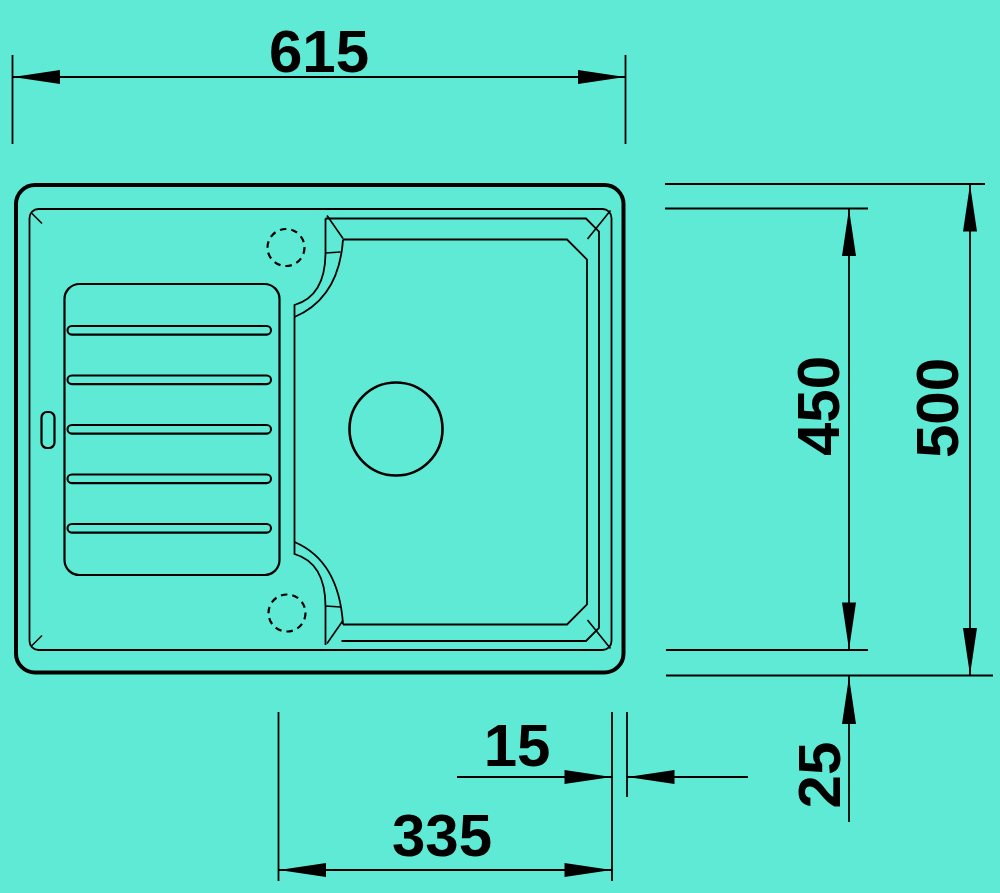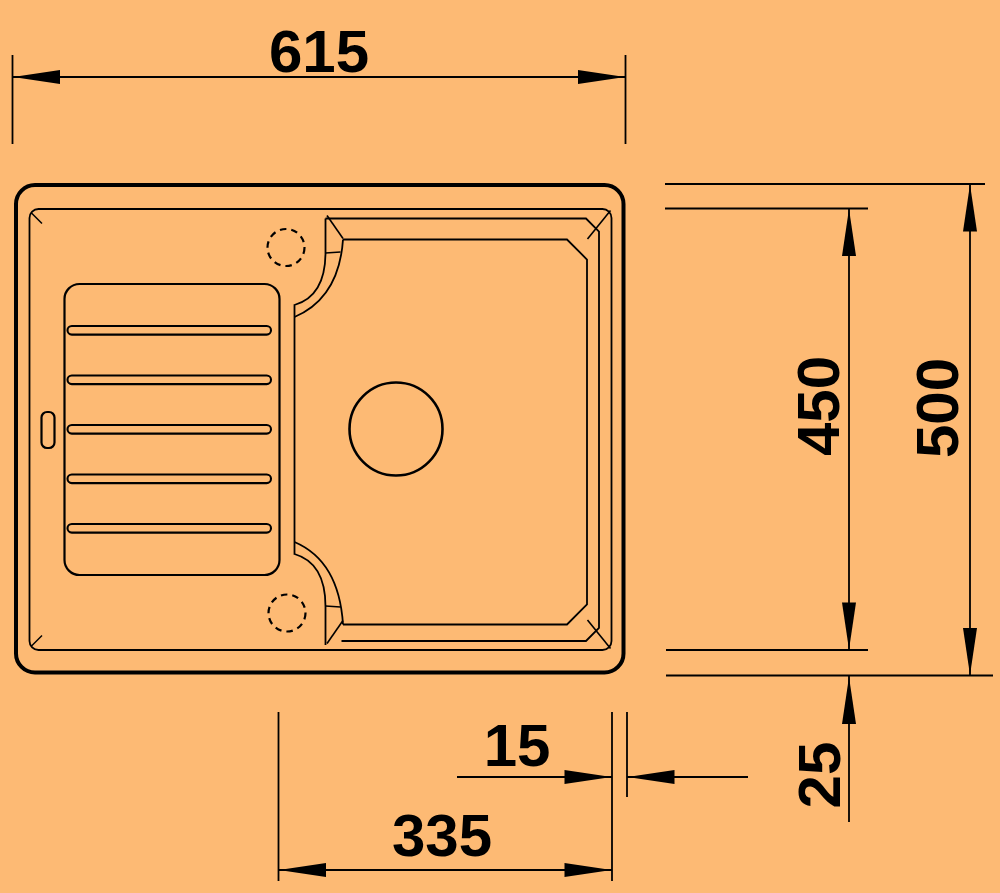--- a/index.html
+++ b/index.html
@@ -8,21 +8,21 @@
     background: #ffffff;
     width: 1000px;
     height: 893px;
     overflow: hidden;
     font-family: "Liberation Sans", sans-serif;
   }
   .stage {
     position: relative;
     width: 1000px;
     height: 893px;
-    background: #fdba74;
+    background: #5eead4;
     text-align: right;
   }
   svg { display: block; }
   text.dim {
     font-family: "Liberation Sans", "DejaVu Sans", sans-serif;
     font-weight: bold;
     font-size: 60px;
     fill: #000000;
   }
 </style>

